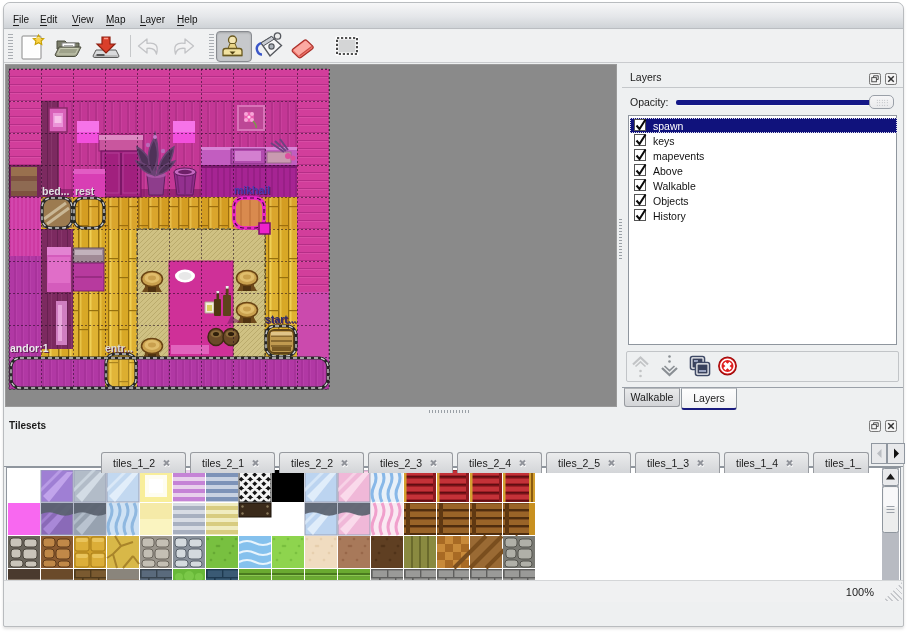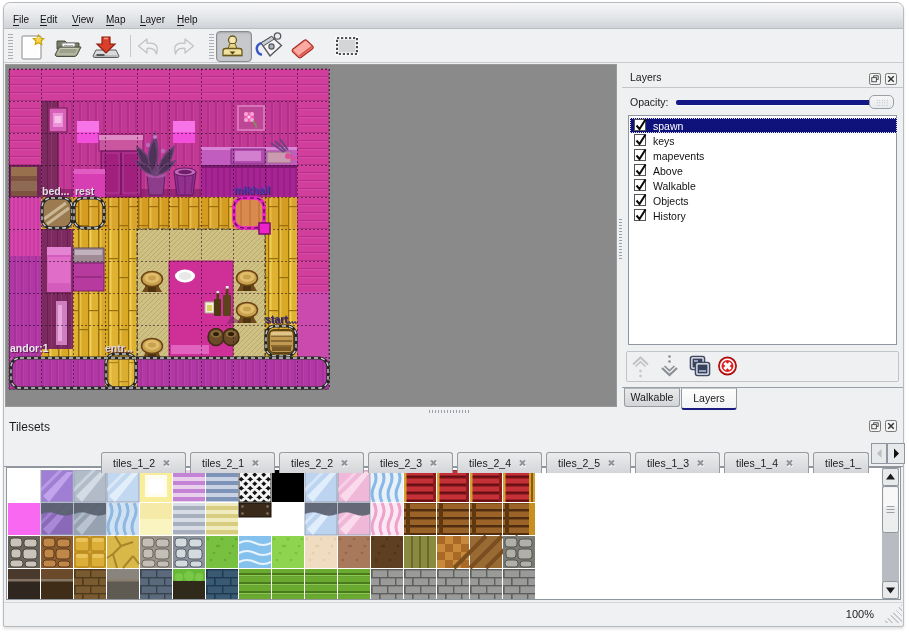--- a/index.html
+++ b/index.html
@@ -37,31 +37,31 @@
 .lrow .nm{position:absolute;left:23px;top:2px;font-size:10.5px;color:#111;}
 .lrow.sel .nm{color:#fff;}
 #lbtns{position:absolute;left:4px;top:287px;width:273px;height:31px;border:1px solid #c2c5c8;border-radius:2px;background:#eef0f1;}
 
 .stab{position:absolute;top:324px;height:22px;font-size:10.5px;color:#1a1a1a;text-align:center;}
 .stab.on{background:linear-gradient(#fdfdfd,#f1f2f3);border:1px solid #8f969e;border-top:1px solid #c6c9cc;border-bottom:2px solid #191b7e;border-radius:0 0 3px 3px;z-index:3;}
 .stab.off{background:linear-gradient(#e9eaeb,#d2d4d7);border:1px solid #989ba0;border-top:1px solid #b4b7ba;border-radius:0 0 3px 3px;height:19px;z-index:2;}
 
 #tdock{left:4px;top:416px;width:899px;height:185px;background:#eef0f1;}
 #tdock .title{position:absolute;left:0;top:0;width:899px;height:21px;}
-#tdock .title span{position:absolute;left:5px;top:4px;font-size:12px;color:#1a1a1a;}
+#tdock .title span{position:absolute;left:5px;top:4px;font-size:10px;color:#1a1a1a;font-weight:bold;}
 .ntab{position:absolute;top:25px;height:22px;font-size:10.5px;color:#1a1a1a;z-index:2;}
 .ntab .x{position:absolute;right:13px;top:5px;}
 .ntab.on{background:linear-gradient(#fdfdfd,#f0f1f2);border:1px solid #8f969e;border-bottom:none;border-top:2px solid #191b7e;border-radius:3px 3px 0 0;height:26px;z-index:3;}
 .ntab.off{background:linear-gradient(#ebeced,#d3d5d8);border:1px solid #989ba0;border-bottom:none;border-radius:3px 3px 0 0;height:21px;margin-top:11px;}
 .ntab span.t{position:absolute;left:11px;top:6px;white-space:nowrap;}
 .ntab.off span.t{top:4px;}
 #tabline{position:absolute;left:0px;top:50px;width:899px;height:1px;background:#8f969e;z-index:1;}
 #tview{position:absolute;left:2px;top:51px;width:895px;height:133px;border:1px solid #8f969e;background:#fff;overflow:hidden;}
 
-#status{left:4px;top:602px;width:899px;height:22px;background:#f0f1f2;border-top:1px solid #d4d6d8;}
+#status{left:4px;top:580px;width:899px;height:22px;background:#f0f1f2;border-top:1px solid #d4d6d8;}
 #status .pct{position:absolute;right:29px;top:5px;font-size:11px;color:#1a1a1a;}
 #grip{position:absolute;right:1px;bottom:1px;width:19px;height:19px;
  background-image:repeating-linear-gradient(45deg,transparent 0 2.5px,#c6c8cc 2.5px 3.8px);
  clip-path:polygon(100% 0,100% 100%,0 100%);}
 .gl{stroke:rgba(30,10,30,0.55);stroke-width:1;stroke-dasharray:2,2;}
 .olbl{font-family:"Liberation Sans",sans-serif;font-size:10.5px;font-weight:bold;}
 </style></head><body>
 <div id="scr">
 <div id="win" class="abs"></div>
 

